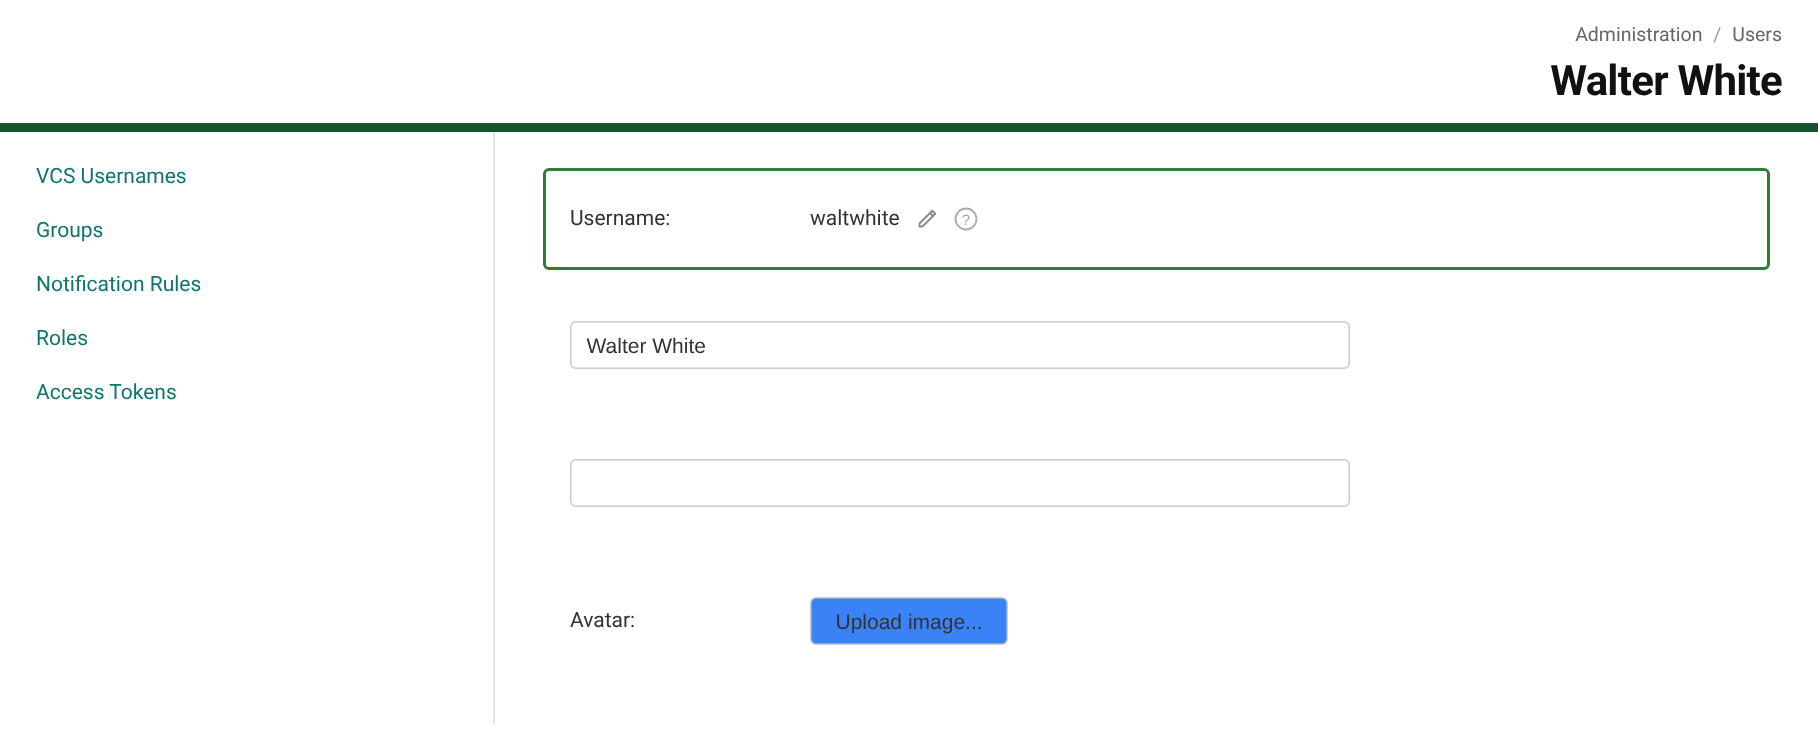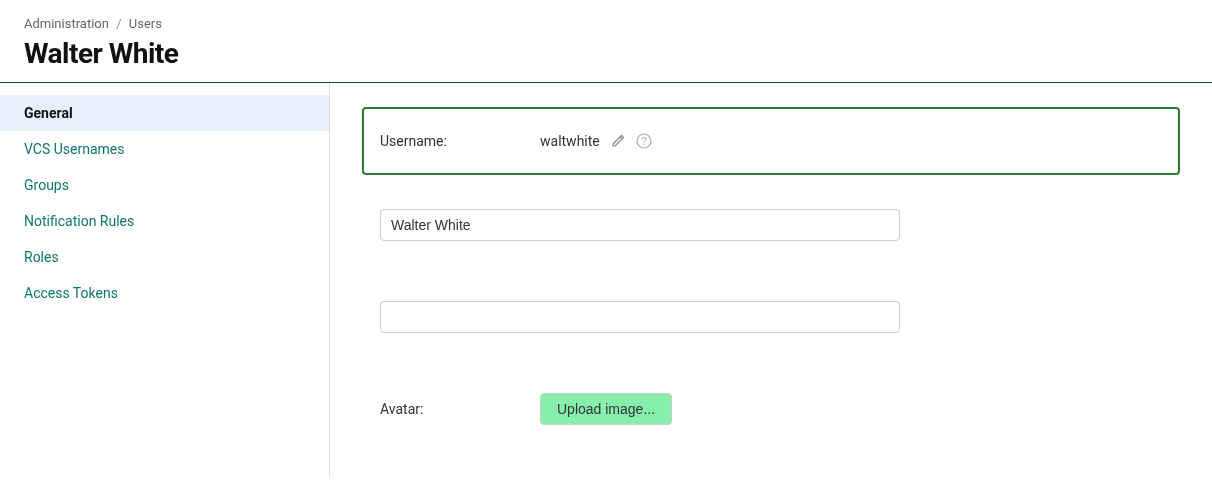--- a/index.html
+++ b/index.html
@@ -13,21 +13,22 @@
       font-size: 14px;
       color: #333;
       background: #fff;
       width: 1212px;
       height: 504px;
       overflow: hidden;
     }
 
     .page-header {
       padding: 16px 24px 12px 24px;
-      border-bottom: 1px solid #14532d;
+      border-bottom: 6px solid #14532d;
+      text-align: right;
     }
 
     .breadcrumb {
       font-size: 13px;
       color: #666;
       margin-bottom: 6px;
     }
 
     .breadcrumb-separator {
       margin: 0 4px;
@@ -124,42 +125,41 @@
       align-items: center;
       justify-content: center;
       color: #999;
       cursor: pointer;
     }
 
     .upload-btn {
       padding: 7px 16px;
       border: 1px solid #ccc;
       border-radius: 4px;
-      background: #86efac;
+      background: #3b82f6;
       color: #333;
       font-size: 14px;
       cursor: pointer;
     }
   </style>
 </head>
 <body>
 
 <div class="page-header">
   <div class="breadcrumb">
     <span>Administration</span>
     <span class="breadcrumb-separator">/</span>
     <span>Users</span>
   </div>
   <h1 class="page-title">Walter White</h1>
 </div>
 
 <div class="content-area">
   <nav class="sidebar">
 
-  <a class="sidebar-item active" href="#">General</a>
       <a class="sidebar-item" href="#">VCS Usernames</a>
       <a class="sidebar-item" href="#">Groups</a>
       <a class="sidebar-item" href="#">Notification Rules</a>
       <a class="sidebar-item" href="#">Roles</a>
       <a class="sidebar-item" href="#">Access Tokens</a>
     </nav>
 
   <div class="main-content">
 
     <div class="form-row highlighted">

